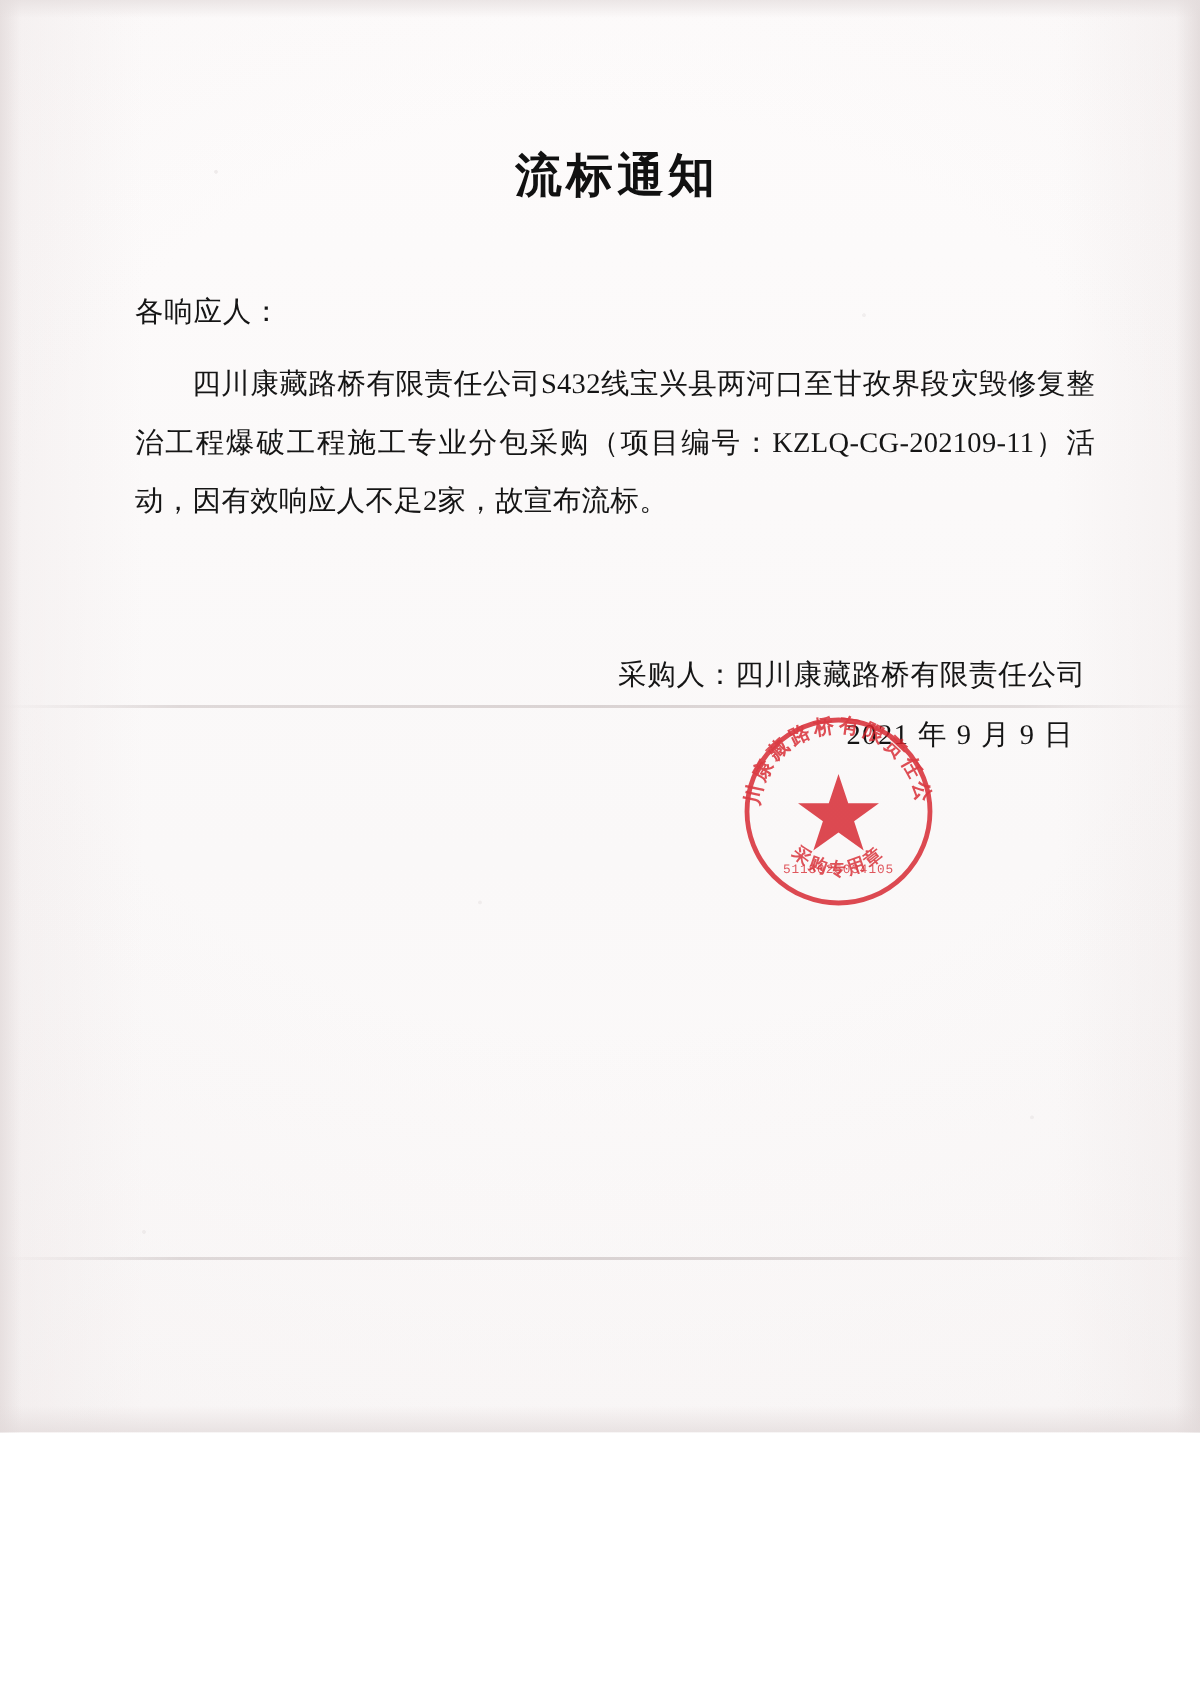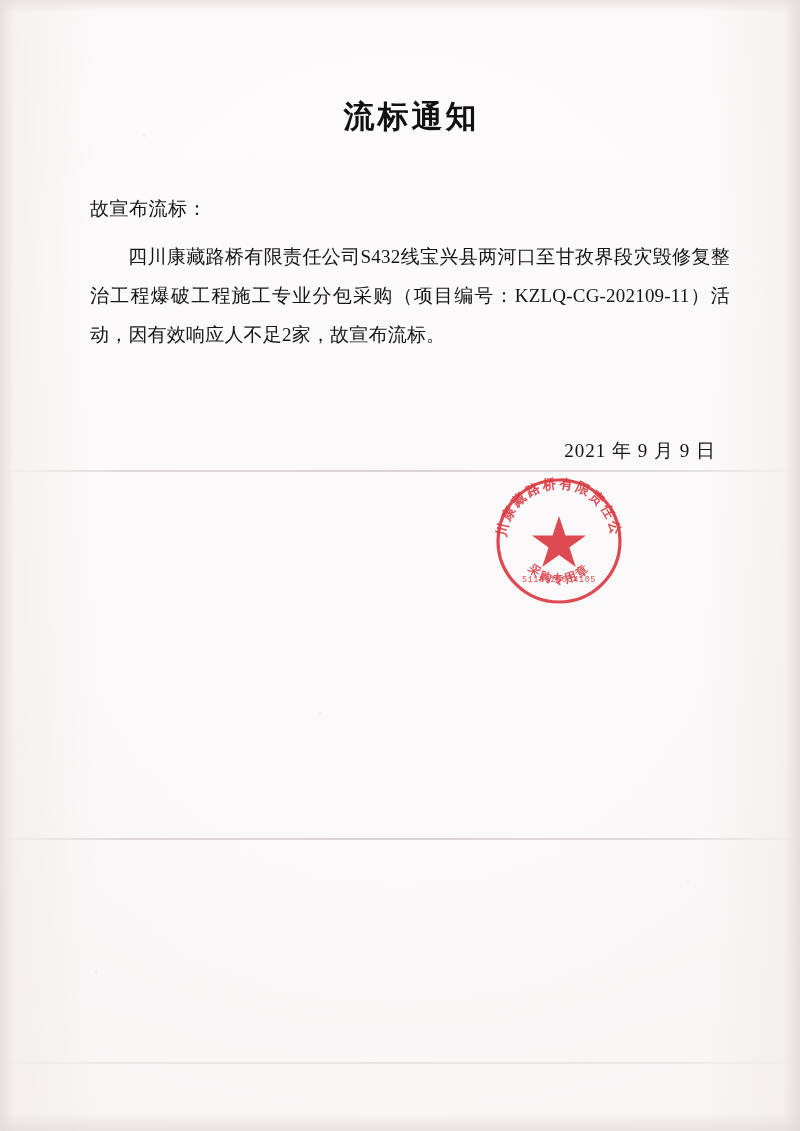--- a/index.html
+++ b/index.html
@@ -11,21 +11,21 @@
     height: 1131px;
     background: #ffffff;
     font-family: "Liberation Serif", "DejaVu Serif", serif;
     overflow: hidden;
   }
 
   
   #page {
     position: relative;
     width: 800px;
-    height: 1131px;
+    height: 955px;
     background:
       linear-gradient(180deg, #fdfbfb 0%, #fbf9f9 35%, #faf8f8 60%, #fcfafa 100%);
     overflow: hidden;
   }
 
   
   #paper-tint {
     position: absolute;
     inset: 0;
     background:
@@ -163,25 +163,26 @@
   <div class="fold" id="fold-3"></div>
   <div class="edge" id="edge-left"></div>
   <div class="edge" id="edge-right"></div>
   <div class="edge" id="edge-top"></div>
   <div class="edge" id="edge-bottom"></div>
 
   <div id="content">
 
     <h1 id="doc-title">流标通知</h1>
 
-    <p id="salutation">故宣布流标：</p>
+    <p id="salutation">各响应人：</p>
 
     <p id="body-paragraph">四川康藏路桥有限责任公司S432线宝兴县两河口至甘孜界段灾毁修复整治工程爆破工程施工专业分包采购（项目编号：KZLQ-CG-202109-11）活动，因有效响应人不足2家，故宣布流标。</p>
 
     <div id="signature-block">
+      <div id="buyer-line">采购人：四川康藏路桥有限责任公司</div>
       <div id="date-line">2021 年 9 月 9 日</div>
     </div>
 
   </div>
 
   <div id="seal">
     <svg id="seal-svg" width="150" height="150" viewBox="0 0 150 150" xmlns="http://www.w3.org/2000/svg">
       <defs>
         <path id="seal-top-arc" d="M 22,75 A 53,53 0 0 1 128,75"></path>
         <path id="seal-bottom-arc" d="M 33,75 A 42,42 0 0 0 117,75"></path>

